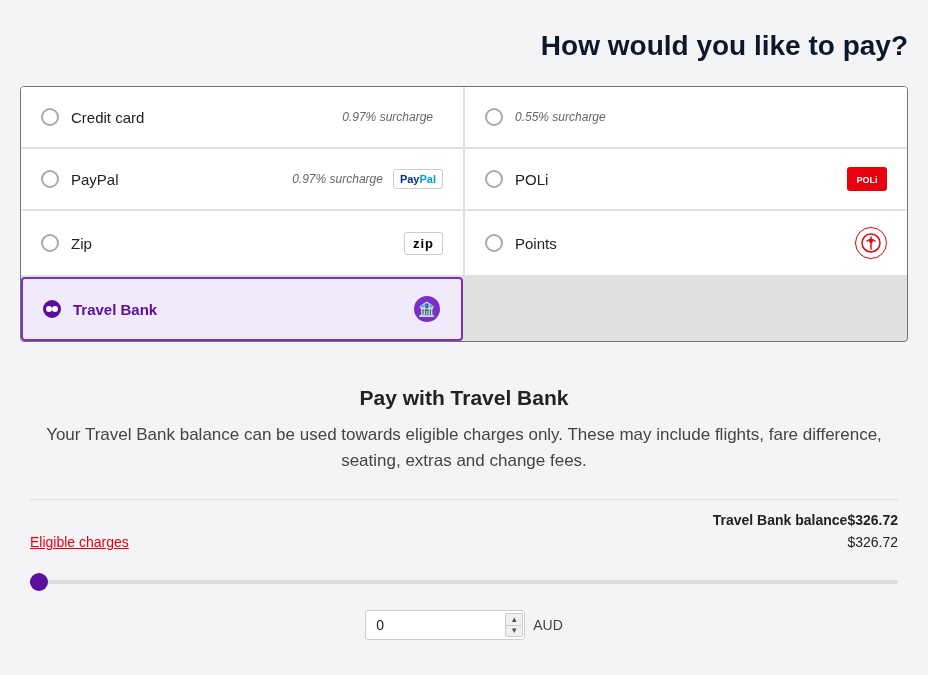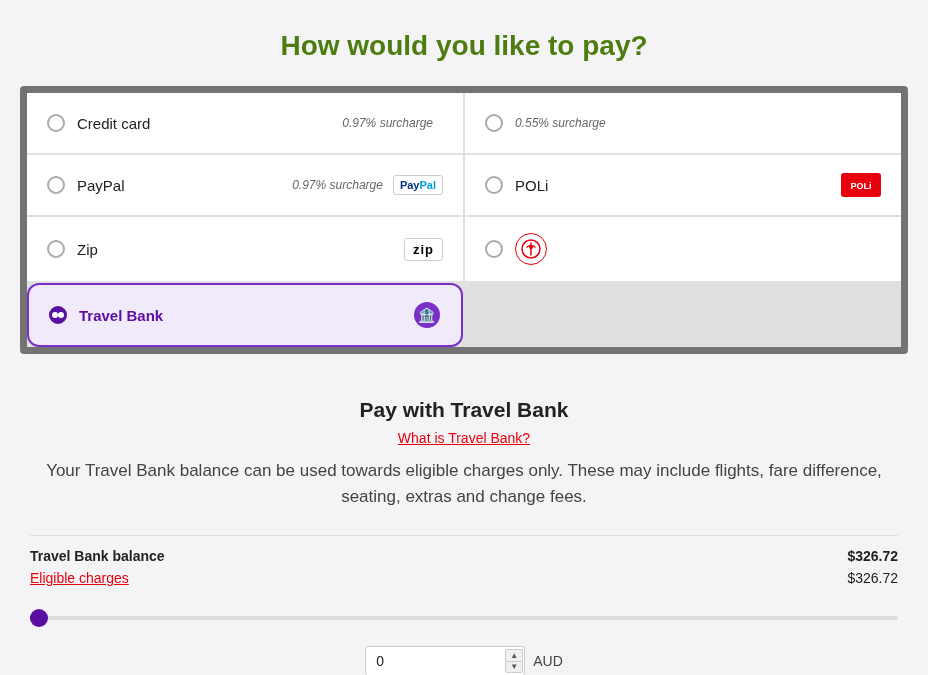--- a/index.html
+++ b/index.html
@@ -9,50 +9,50 @@
       min-height: 675px;
       display: flex;
       justify-content: center;
       padding: 20px;
     }
     .container {
       width: 928px;
       max-width: 100%;
     }
     .page-title {
-      text-align: center;
-      color: #4d7c0f;
+      text-align: right;
+      color: #0f172a;
       font-size: 28px;
       font-weight: 700;
       margin-bottom: 24px;
       padding-top: 10px;
     }
     .payment-grid {
       display: grid;
       grid-template-columns: 1fr 1fr;
       gap: 2px;
       background: #e0e0e0;
-      border: 7px solid #737373;
+      border: 1px solid #737373;
       border-radius: 4px;
       overflow: hidden;
       margin-bottom: 20px;
     }
     .payment-option {
       background: #fff;
       padding: 16px 20px;
       display: flex;
       align-items: center;
       cursor: pointer;
       position: relative;
       min-height: 60px;
     }
     .payment-option.selected {
       background: #f0eafa;
       border: 2px solid #7b2fc9;
-      border-radius: 12px;
+      border-radius: 4px;
     }
     .radio-circle {
       width: 18px;
       height: 18px;
       border-radius: 50%;
       border: 2px solid #aaa;
       margin-right: 12px;
       flex-shrink: 0;
       display: flex;
       align-items: center;
@@ -160,21 +160,21 @@
       font-size: 17px;
       color: #444;
       margin-top: 12px;
       line-height: 1.5;
       max-width: 860px;
       margin-left: auto;
       margin-right: auto;
     }
     .balance-row {
       display: flex;
-      justify-content: space-between;
+      justify-content: flex-end;
       align-items: center;
       padding: 12px 0 4px;
       border-top: 1px solid #e0e0e0;
       margin-top: 16px;
     }
     .balance-label {
       font-size: 14px;
       font-weight: 700;
       color: #222;
     }
@@ -327,20 +327,21 @@
     <div class="payment-option">
       <div class="radio-circle"></div>
       <span class="payment-label">Zip</span>
       <div class="payment-logo">
         <span class="zip-logo">zip</span>
       </div>
     </div>
 
     <div class="payment-option">
       <div class="radio-circle"></div>
+      <span class="payment-label">Points</span>
       <div class="payment-logo">
         <div class="points-icon">
           <svg width="20" height="20" viewBox="0 0 20 20">
             <circle cx="10" cy="10" r="9" stroke="#e8000d" stroke-width="1.5" fill="none"></circle>
             <path d="M10 4 L10 16 M6 8 Q10 5 14 8" stroke="#e8000d" stroke-width="1.5" fill="none" stroke-linecap="round"></path>
             <circle cx="10" cy="8" r="2" fill="#e8000d"></circle>
           </svg>
         </div>
       </div>
     </div>
@@ -355,21 +356,20 @@
           <circle cx="14" cy="14" r="13" fill="#7b2fc9"></circle>
           <text x="14" y="19" text-anchor="middle" fill="white" font-size="14">🏦</text>
         </svg>
       </div>
     </div>
 
   </div>
 
   <div class="travel-bank-section">
     <h3>Pay with Travel Bank</h3>
-    <a class="link-red">What is Travel Bank?</a>
     <p class="travel-bank-desc">Your Travel Bank balance can be used towards eligible charges only. These may include flights, fare difference, seating, extras and change fees.</p>
   </div>
 
   <div style="padding: 0 10px;">
     <div class="balance-row">
       <span class="balance-label">Travel Bank balance</span>
       <span class="balance-amount">$326.72</span>
     </div>
     <div class="eligible-row">
       <a class="eligible-link">Eligible charges</a>

